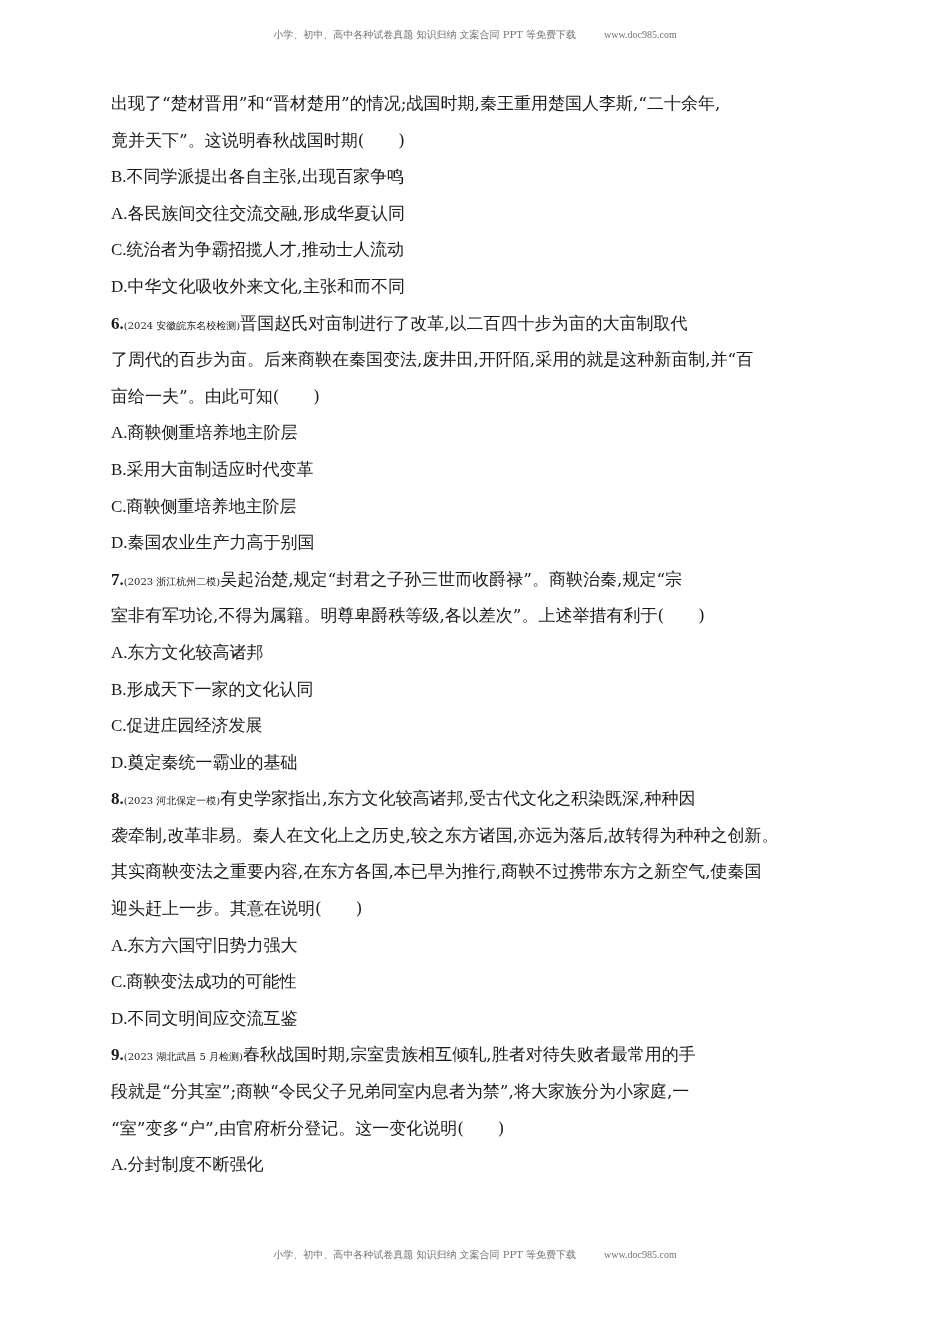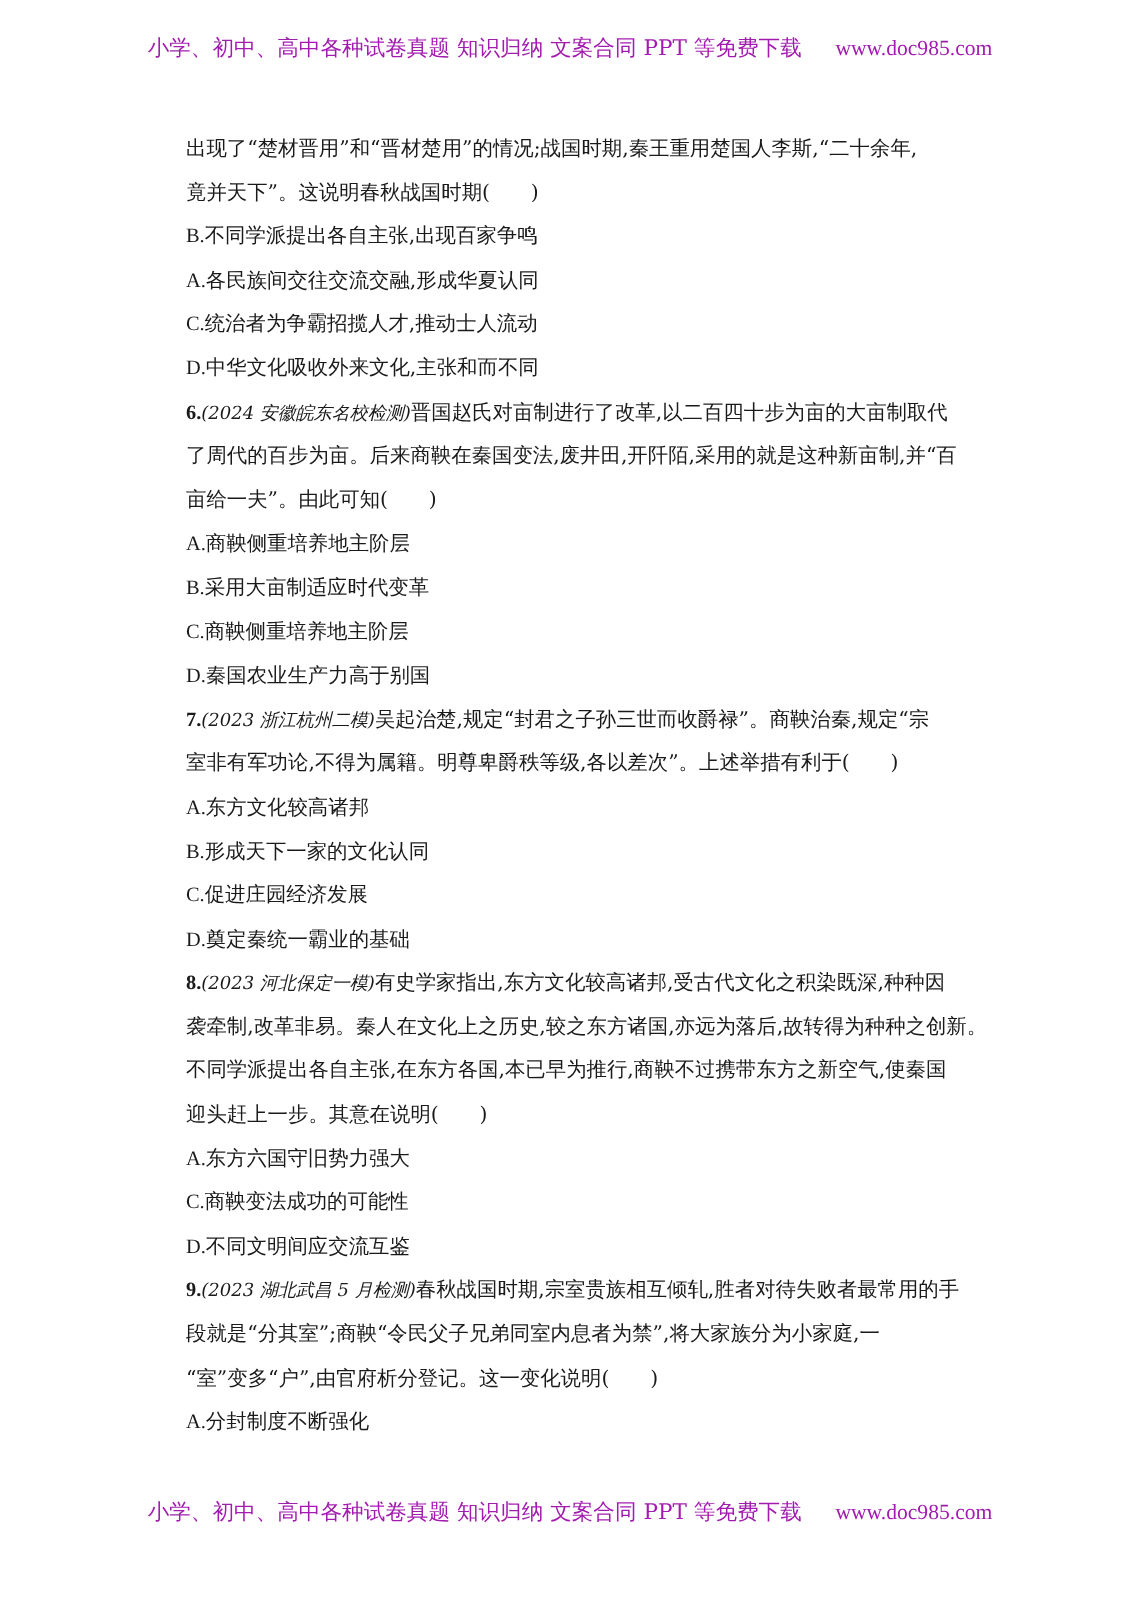--- a/index.html
+++ b/index.html
@@ -13,51 +13,49 @@
       position: relative;
       overflow: hidden;
       font-family: "DejaVu Serif", "Liberation Serif", serif;
       color: #1a1a1a;
     }
     .header, .footer {
       position: absolute;
       left: 0;
       width: 950px;
       text-align: center;
-      font-size: 18px;
-      color: #a21caf;
+      font-size: 10px;
+      color: #737373;
       white-space: nowrap;
     }
     .header { top: 28px; }
     .footer { top: 1248px; }
     .header .site, .footer .site {
       margin-left: 28px;
       font-family: "Liberation Serif", serif;
     }
     .content {
       position: absolute;
       left: 111px;
-      top: 106px;
+      top: 85px;
       width: 740px;
-      margin-left: 44px;
     }
     .line {
       font-size: 17px;
       line-height: 36.6px;
       height: 36.6px;
       white-space: nowrap;
       letter-spacing: 0px;
     }
     .qnum {
       font-weight: bold;
       font-family: "Liberation Serif", serif;
     }
     .src {
-      font-size: 15px;
-      font-style: italic;
+      font-size: 10px;
     }
     .opt-letter {
       font-family: "Liberation Serif", serif;
     }
   </style>
 </head>
 <body>
 
 <div class="header">
   <span>小学、初中、高中各种试卷真题  知识归纳  文案合同  PPT 等免费下载</span><span class="site">www.doc985.com</span>
@@ -89,21 +87,21 @@
     <div class="line">室非有军功论,不得为属籍。明尊卑爵秩等级,各以差次”。上述举措有利于(　　)</div>
     <div class="line"><span class="opt-letter">A.</span><span>东方文化较高诸邦</span></div>
     <div class="line"><span class="opt-letter">B.</span><span>形成天下一家的文化认同</span></div>
     <div class="line"><span class="opt-letter">C.</span><span>促进庄园经济发展</span></div>
     <div class="line"><span class="opt-letter">D.</span><span>奠定秦统一霸业的基础</span></div>
   </div>
 
   <div>
     <div class="line"><span class="qnum">8.</span><span class="src">(2023 河北保定一模)</span><span>有史学家指出,东方文化较高诸邦,受古代文化之积染既深,种种因</span></div>
     <div class="line">袭牵制,改革非易。秦人在文化上之历史,较之东方诸国,亦远为落后,故转得为种种之创新。</div>
-    <div class="line">不同学派提出各自主张,在东方各国,本已早为推行,商鞅不过携带东方之新空气,使秦国</div>
+    <div class="line">其实商鞅变法之重要内容,在东方各国,本已早为推行,商鞅不过携带东方之新空气,使秦国</div>
     <div class="line">迎头赶上一步。其意在说明(　　)</div>
     <div class="line"><span class="opt-letter">A.</span><span>东方六国守旧势力强大</span></div>
     <div class="line"><span class="opt-letter">C.</span><span>商鞅变法成功的可能性</span></div>
     <div class="line"><span class="opt-letter">D.</span><span>不同文明间应交流互鉴</span></div>
   </div>
 
   <div>
     <div class="line"><span class="qnum">9.</span><span class="src">(2023 湖北武昌 5 月检测)</span><span>春秋战国时期,宗室贵族相互倾轧,胜者对待失败者最常用的手</span></div>
     <div class="line">段就是“分其室”;商鞅“令民父子兄弟同室内息者为禁”,将大家族分为小家庭,一</div>
     <div class="line">“室”变多“户”,由官府析分登记。这一变化说明(　　)</div>

